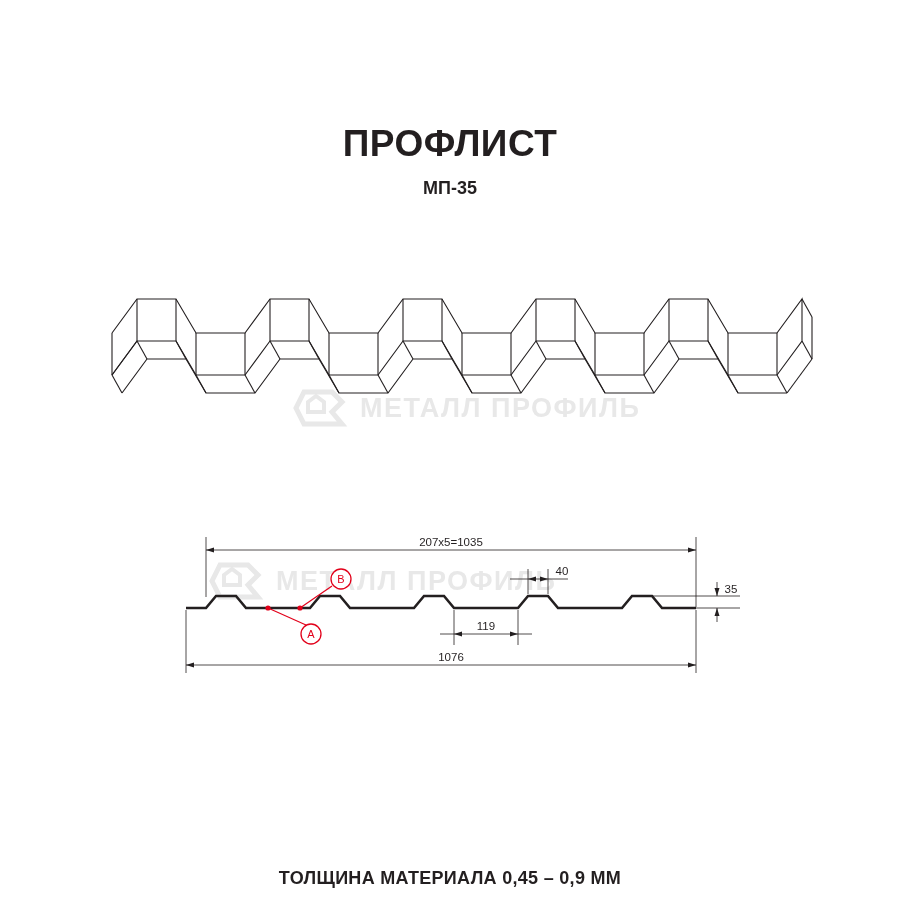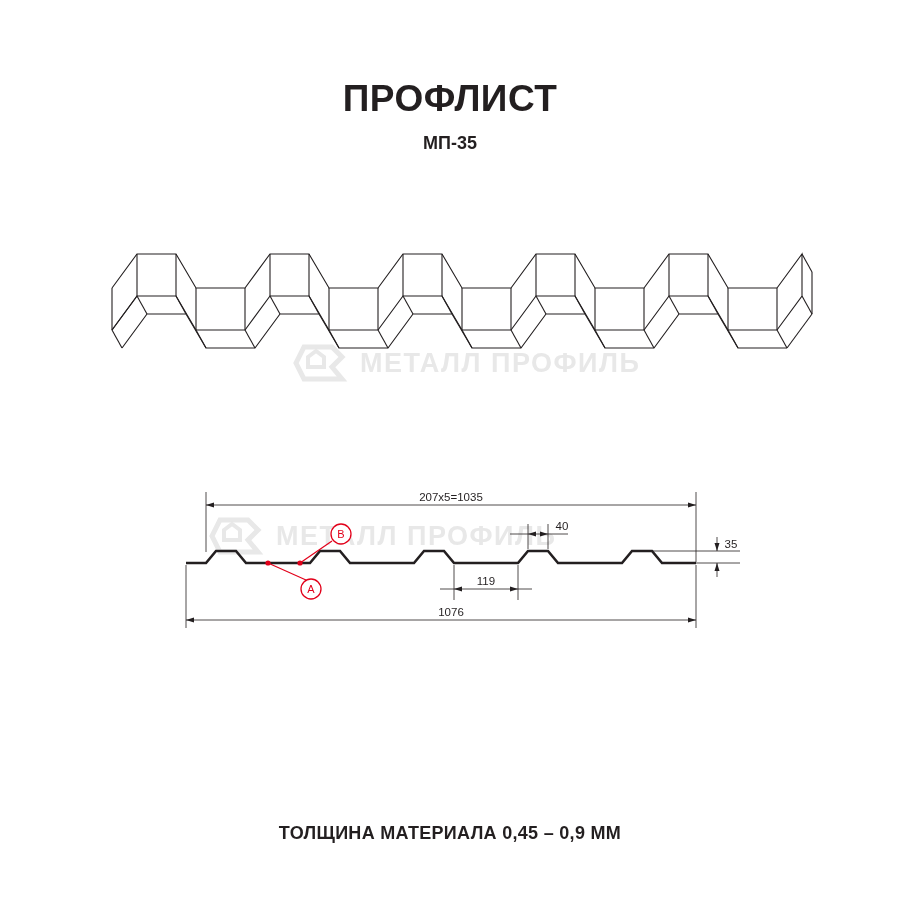--- a/index.html
+++ b/index.html
@@ -12,20 +12,21 @@
     height: 900px;
     font-family: "Liberation Sans", sans-serif;
     color: #231f20;
     position: relative;
     overflow: hidden;
   }
   .page {
     position: relative;
     width: 900px;
     height: 632px;
+    margin-top: 45px;
   }
   .title {
     position: absolute;
     top: 78px;
     left: 0;
     width: 900px;
     text-align: center;
     font-size: 37px;
     font-weight: bold;
     letter-spacing: 0.5px;

